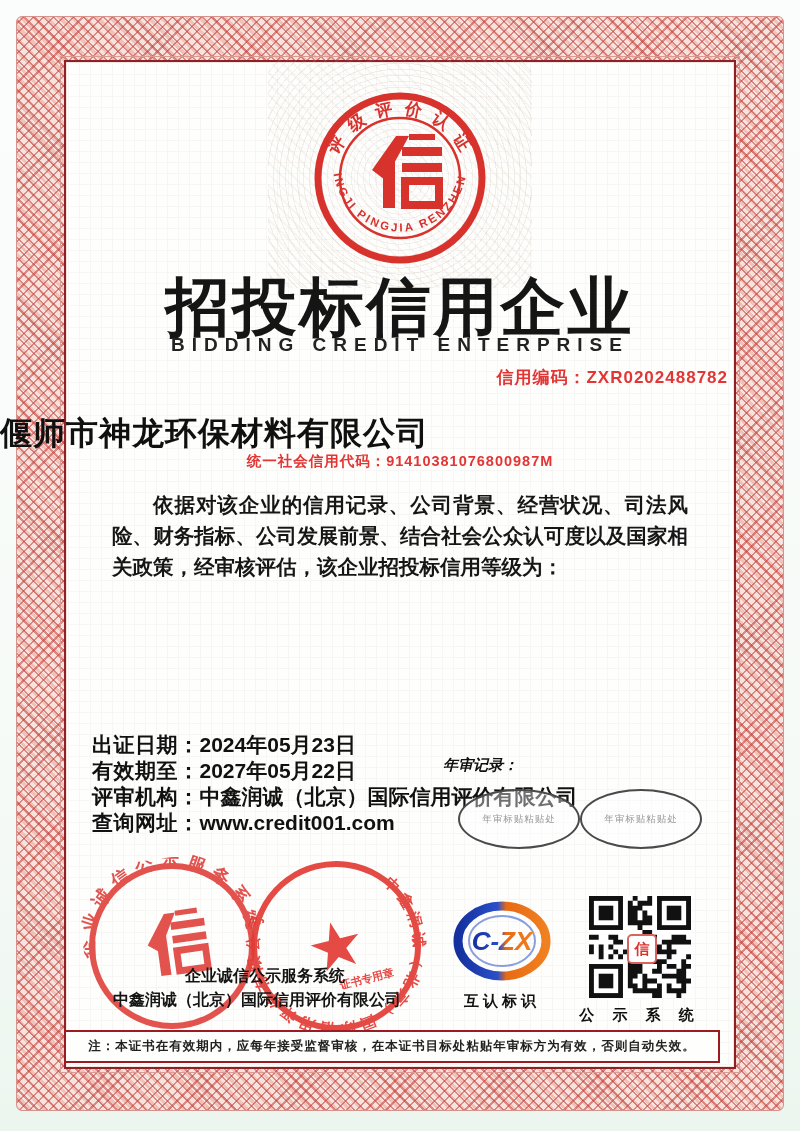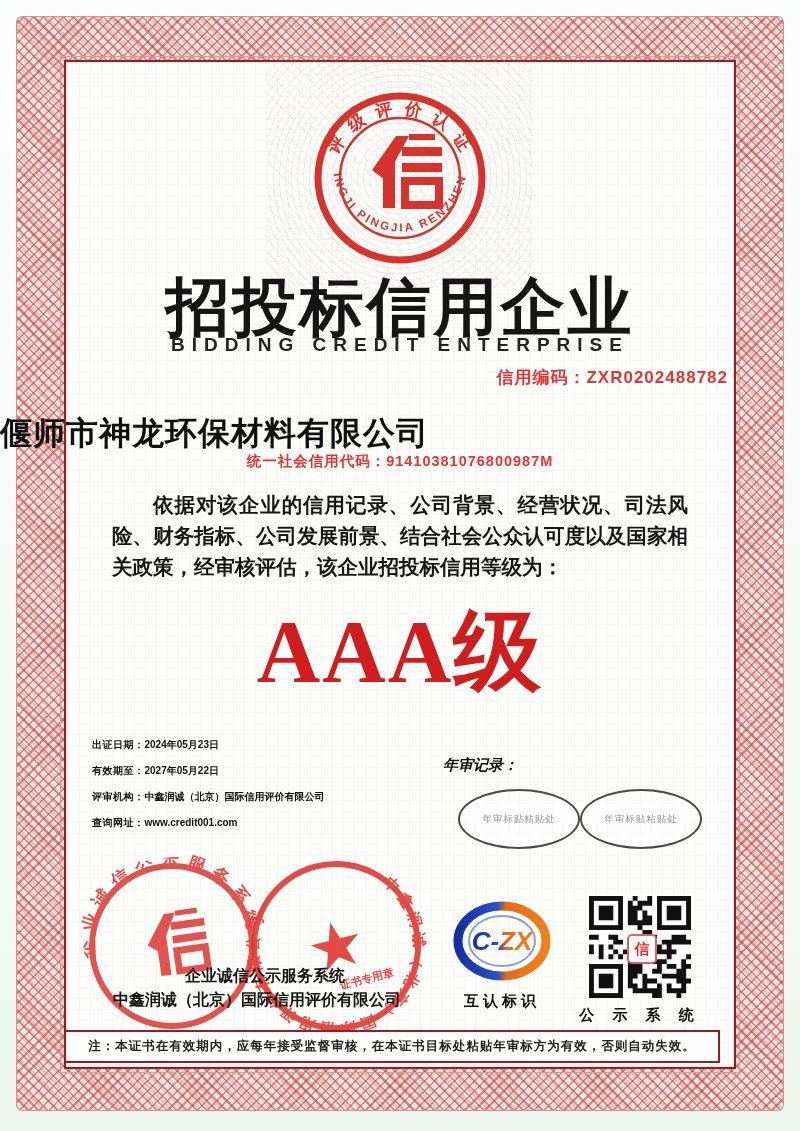--- a/index.html
+++ b/index.html
@@ -37,21 +37,21 @@
     letter-spacing:7px;color:#232323;}
   .credit-code{top:366px;right:72px;font-size:17px;font-weight:700;color:#e23534;letter-spacing:1px;}
   .company{left:0;top:412px;width:100%;font-size:32px;font-weight:700;color:#101010;letter-spacing:1px;}
   .uscc{left:0;top:452px;width:100%;text-align:center;font-size:14.5px;font-weight:700;color:#e23534;letter-spacing:1px;}
   .paragraph{left:112px;top:490px;width:576px;font-size:20.5px;line-height:31px;font-weight:700;
     color:#161616;text-align:justify;text-indent:2em;font-family:"Liberation Serif",serif;}
   .rating{left:0;top:592px;width:100%;text-align:center;font-size:88px;font-weight:700;
     color:#cf1e1d;font-family:"Liberation Serif",serif;letter-spacing:2px;}
   
   .details{left:92px;top:732px;}
-  .detail-row{font-size:10px;font-weight:700;color:#111;line-height:26px;}
+  .detail-row{font-size:21px;font-weight:700;color:#111;line-height:26px;}
   .detail-row .lbl{letter-spacing:.5px;}
   
   .annual-heading{left:443px;top:756px;font-size:15px;font-weight:700;color:#111;font-style:italic;}
   .sticker-oval{width:118px;height:56px;border:2px solid #4a4a4a;border-radius:50%;
     display:flex;align-items:center;justify-content:center;background:rgba(255,255,255,.4);}
   .sticker-oval span{font-size:9.5px;color:#999;letter-spacing:1px;text-align:right;}
   .oval1{left:458px;top:789px;}
   .oval2{left:580px;top:789px;}
   
   .seal-left{left:84px;top:858px;width:176px;height:176px;opacity:.92;transform:rotate(-8deg);}
@@ -114,21 +114,20 @@
     <span>信用编码：</span><span>ZXR0202488782</span>
   </div>
 
   <div class="abs company">偃师市神龙环保材料有限公司</div>
   <div class="abs uscc">
     <span>统一社会信用代码：</span><span>91410381076800987M</span>
   </div>
 
   <div class="abs paragraph">依据对该企业的信用记录、公司背景、经营状况、司法风险、财务指标、公司发展前景、结合社会公众认可度以及国家相关政策，经审核评估，该企业招投标信用等级为：</div>
 
-  <div class="abs rating">AAA级</div>
 
   <div class="abs details">
     <div class="detail-row">
       <span class="lbl">出证日期：</span><span>2024年05月23日</span>
     </div>
     <div class="detail-row">
       <span class="lbl">有效期至：</span><span>2027年05月22日</span>
     </div>
     <div class="detail-row">
       <span class="lbl">评审机构：</span><span>中鑫润诚（北京）国际信用评价有限公司</span>

